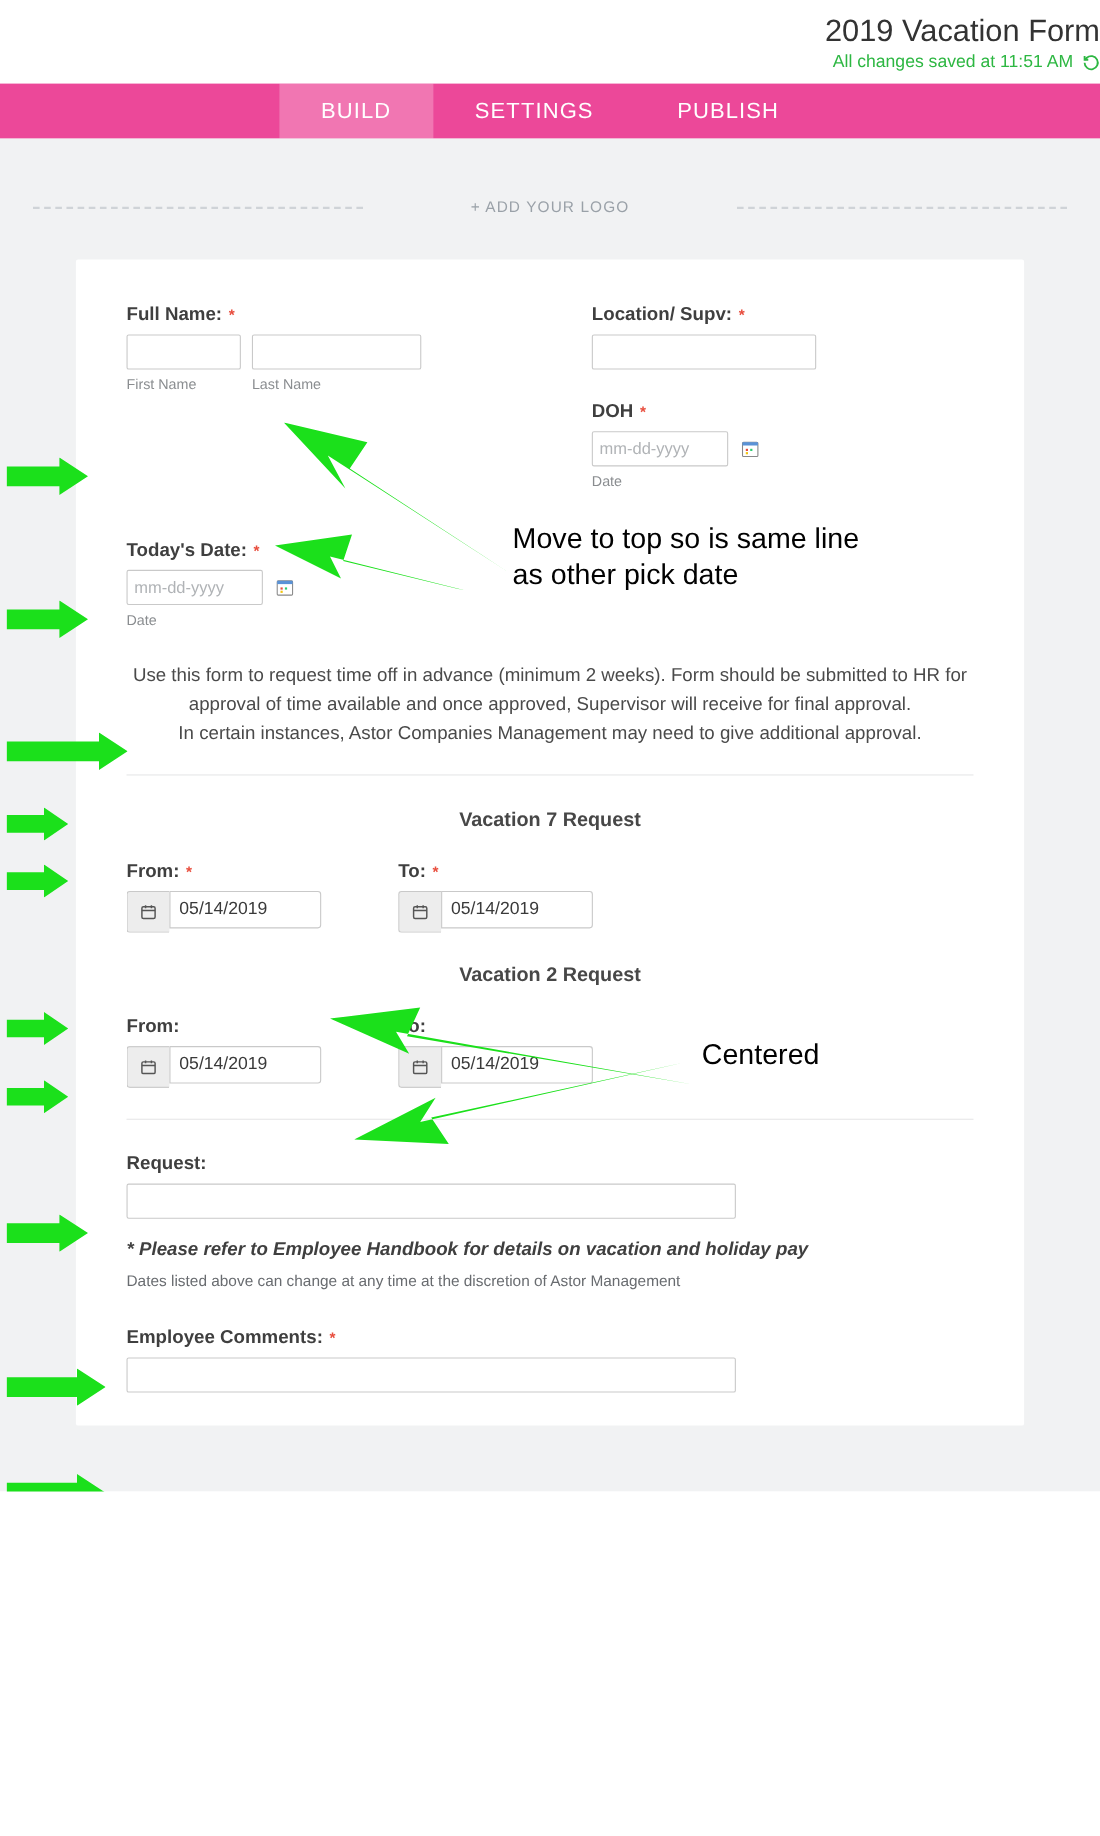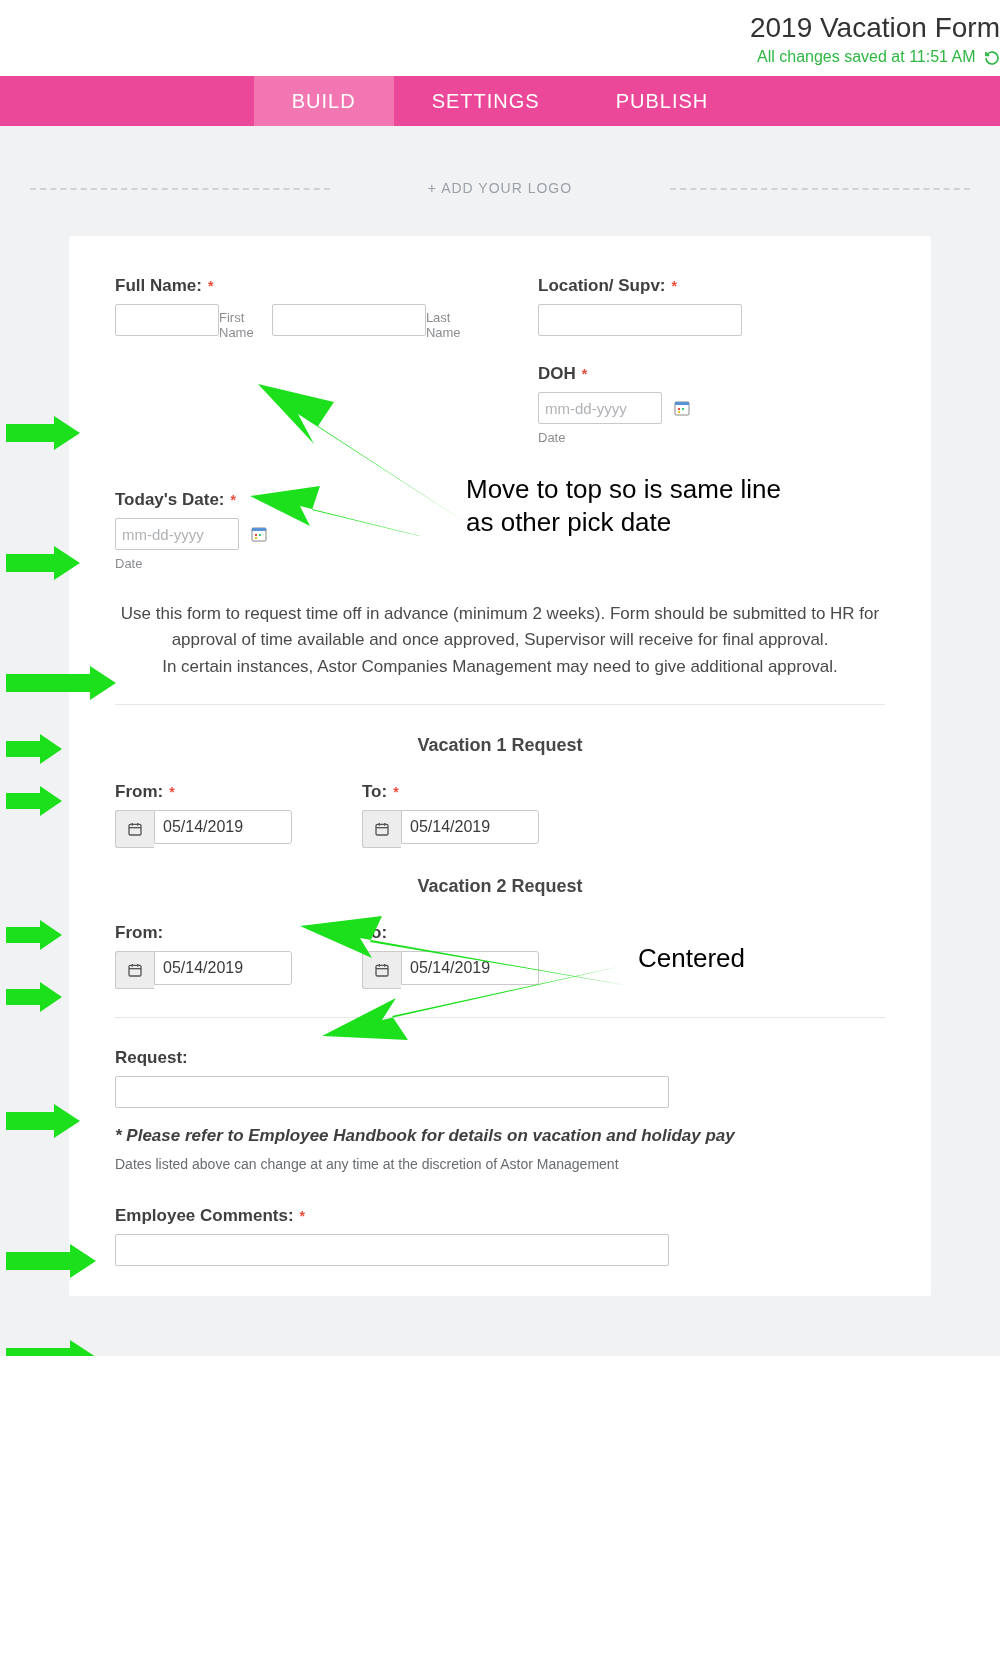--- a/index.html
+++ b/index.html
@@ -18,21 +18,21 @@
   .add-logo::after{right:0}
   .form-card{background:#fff;margin:0 auto;width:770px;padding:40px 46px 30px;position:relative;border-radius:2px}
   .row{display:flex;gap:76px;margin-bottom:28px;flex-wrap:wrap}
   .col{flex:1;min-width:260px}
   .field-label{font-weight:700;color:#3f3f3f;font-size:17px;margin-bottom:8px}
   .req{color:#e84d3d;font-size:14px;margin-left:6px}
   input[type=text]{height:26px;border:1px solid #c9c9c9;border-radius:2px;padding:2px 6px;font-size:15px;color:#444;background:#fff}
   input[type=text]::placeholder{color:#b0b3b6}
   .sub{color:#8a8d90;font-size:13px;margin-top:6px}
   .name-pair{display:flex;gap:10px}
-  .name-pair .nm{display:flex;flex-direction:row}
+  .name-pair .nm{display:flex;flex-direction:column}
   .doh-row{display:flex;align-items:center;gap:12px}
   .cal-ico{width:16px;height:16px;display:inline-block}
   .desc{color:#4a4a4a;text-align:center;font-size:17px;line-height:1.55;margin:0 4px 24px}
   hr.sep{border:none;border-top:1px solid #e6e7e8;margin:10px 0 30px}
   .section-title{font-weight:700;color:#474747;text-align:center;font-size:18px;margin:14px 0 26px}
   .date-row{display:flex;gap:70px;margin-bottom:28px}
   .date-field .input-grp{display:flex}
   .input-grp .addon{width:38px;height:36px;background:#ededed;border:1px solid #c9c9c9;border-right:none;border-radius:3px 0 0 3px;display:flex;align-items:center;justify-content:center}
   .input-grp input{height:32px;width:120px;border:1px solid #c9c9c9;border-radius:0 3px 3px 0;padding:0 8px;font-size:16px;color:#3a3a3a}
   .comments input{width:540px;height:26px}
@@ -132,21 +132,21 @@
       <div class="sub">Date</div>
     </div>
 
     <div class="desc">
       <div>Use this form to request time off in advance (minimum 2 weeks). Form should be submitted to HR for approval of time available and once approved, Supervisor will receive for final approval.</div>
       <div>In certain instances, Astor Companies Management may need to give additional approval.</div>
     </div>
 
     <hr class="sep">
 
-    <div class="section-title">Vacation 1 Request</div>
+    <div class="section-title">Vacation 7 Request</div>
     <div class="date-row">
       <div class="date-field">
         <div class="field-label"><span>From:</span><span class="req">*</span></div>
         <div class="input-grp">
           <span class="addon">
               <svg width="16" height="16" viewBox="0 0 24 24" fill="#555">
                 <rect x="3" y="5" width="18" height="16" rx="2" fill="none" stroke="#555" stroke-width="2"></rect>
                 <line x1="3" y1="10" x2="21" y2="10" stroke="#555" stroke-width="2"></line>
                 <line x1="8" y1="3" x2="8" y2="7" stroke="#555" stroke-width="2"></line>
                 <line x1="16" y1="3" x2="16" y2="7" stroke="#555" stroke-width="2"></line>

